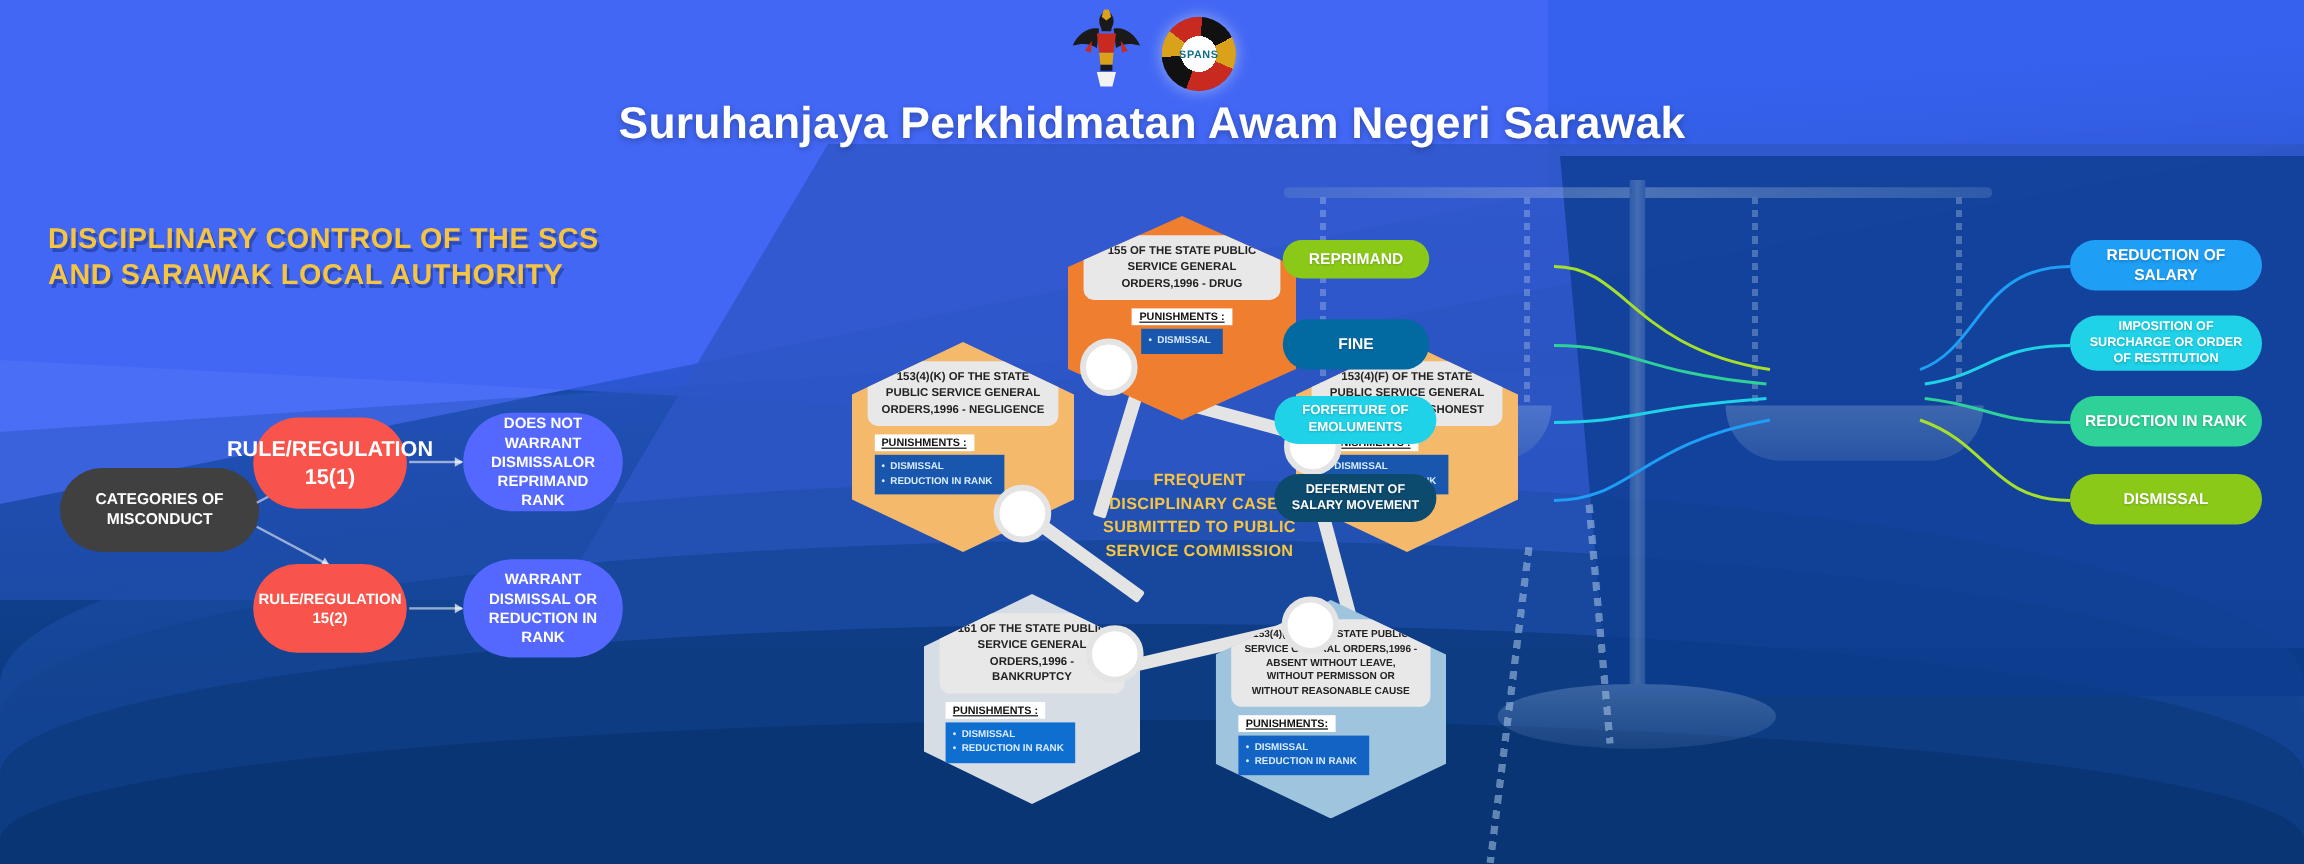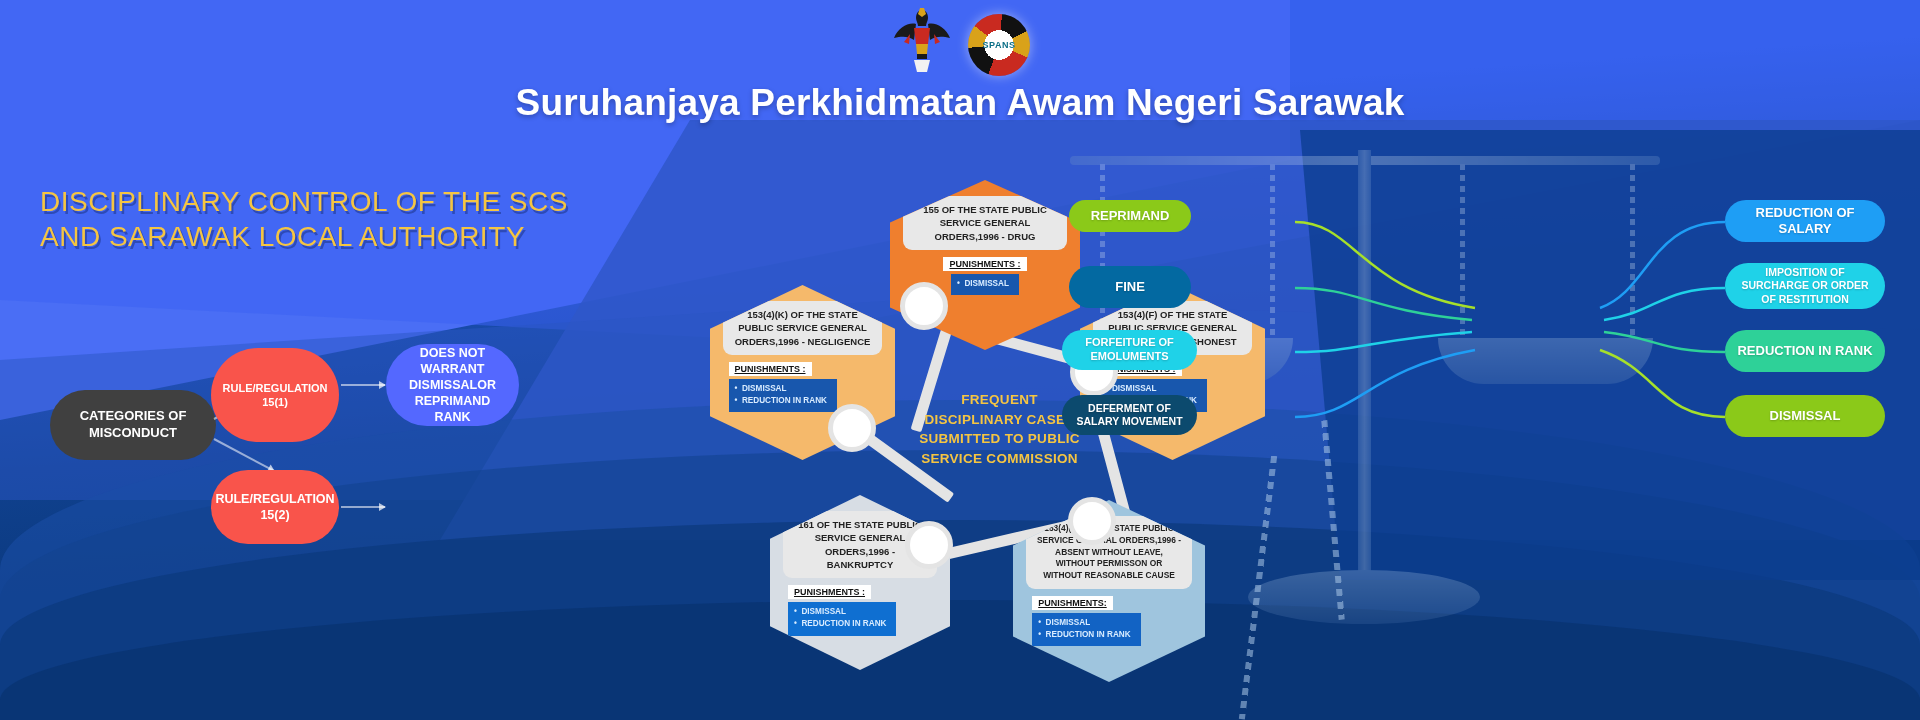--- a/index.html
+++ b/index.html
@@ -80,21 +80,21 @@
   .spans-txt { font-size:9px; font-weight:bold; color:#0b6e86; letter-spacing:.5px; }
   .org-title {
     font-size:37px; color:#ffffff; font-weight:bold; letter-spacing:.2px;
     margin-top:6px; text-shadow:0 2px 5px rgba(0,0,0,.28);
     font-family:"Liberation Sans", sans-serif;
   }
 
   
   .main-heading {
     position:absolute; left:40px; top:185px; width:640px;
-    font-size:28px; line-height:1.24; font-weight:normal; color:#f5c542;
+    font-size:24px; line-height:1.24; font-weight:bold; color:#f5c542;
     letter-spacing:.5px; text-shadow:2px 3px 0 rgba(20,40,110,.45);
     font-family:"Liberation Sans", sans-serif;
   }
   .pill {
     position:absolute; display:flex; align-items:center; justify-content:center;
     text-align:center; color:#fff; border-radius:999px; font-weight:bold;
     line-height:1.28; padding:6px 10px;
   }
   .p-orange { background:#404040; }
   .p-red    { background:#f9544b; }
@@ -213,27 +213,28 @@
   <div class="main-heading">
     <div>DISCIPLINARY CONTROL OF THE SCS</div>
     <div>AND SARAWAK LOCAL AUTHORITY</div>
   </div>
 
   <div class="pill p-orange" style="left:50px;top:390px;width:166px;height:70px;font-size:13px;">CATEGORIES OF MISCONDUCT</div>
 
   <div class="connector diag" style="left:214px;top:418px;width:68px;transform:rotate(-28deg);"></div>
   <div class="connector diag" style="left:214px;top:438px;width:68px;transform:rotate(28deg);"></div>
 
-  <div class="pill p-red" style="left:211px;top:348px;width:128px;height:94px;font-size:11px;">RULE/REGULATION 15(1)</div>
+  <div class="pill p-red" style="left:211px;top:348px;width:128px;height:76px;font-size:18px;">RULE/REGULATION 15(1)</div>
   <div class="pill p-red" style="left:211px;top:470px;width:128px;height:74px;font-size:12.5px;">RULE/REGULATION 15(2)</div>
 
   <div class="connector" style="left:341px;top:384px;width:44px;"></div>
   <div class="connector" style="left:341px;top:506px;width:44px;"></div>
 
   <div class="pill p-blue" style="left:386px;top:344px;width:133px;height:82px;font-size:12.5px;">DOES NOT WARRANT DISMISSALOR REPRIMAND RANK</div>
+  <div class="pill p-blue" style="left:386px;top:466px;width:133px;height:82px;font-size:12.5px;">WARRANT DISMISSAL OR REDUCTION IN RANK</div>
 
   <div class="spoke" style="left:862px;top:356px;width:62px;transform:rotate(152deg);"></div>
   <div class="spoke" style="left:955px;top:322px;width:155px;transform:rotate(15deg);"></div>
   <div class="spoke" style="left:948px;top:320px;width:110px;transform:rotate(107deg);"></div>
   <div class="spoke" style="left:862px;top:428px;width:110px;transform:rotate(36deg);"></div>
   <div class="spoke" style="left:940px;top:550px;width:135px;transform:rotate(-13deg);"></div>
   <div class="spoke" style="left:1088px;top:370px;width:190px;transform:rotate(75deg);"></div>
 
   <div class="center-label" style="left:900px;top:390px;width:175px;">
     <div>FREQUENT</div>

